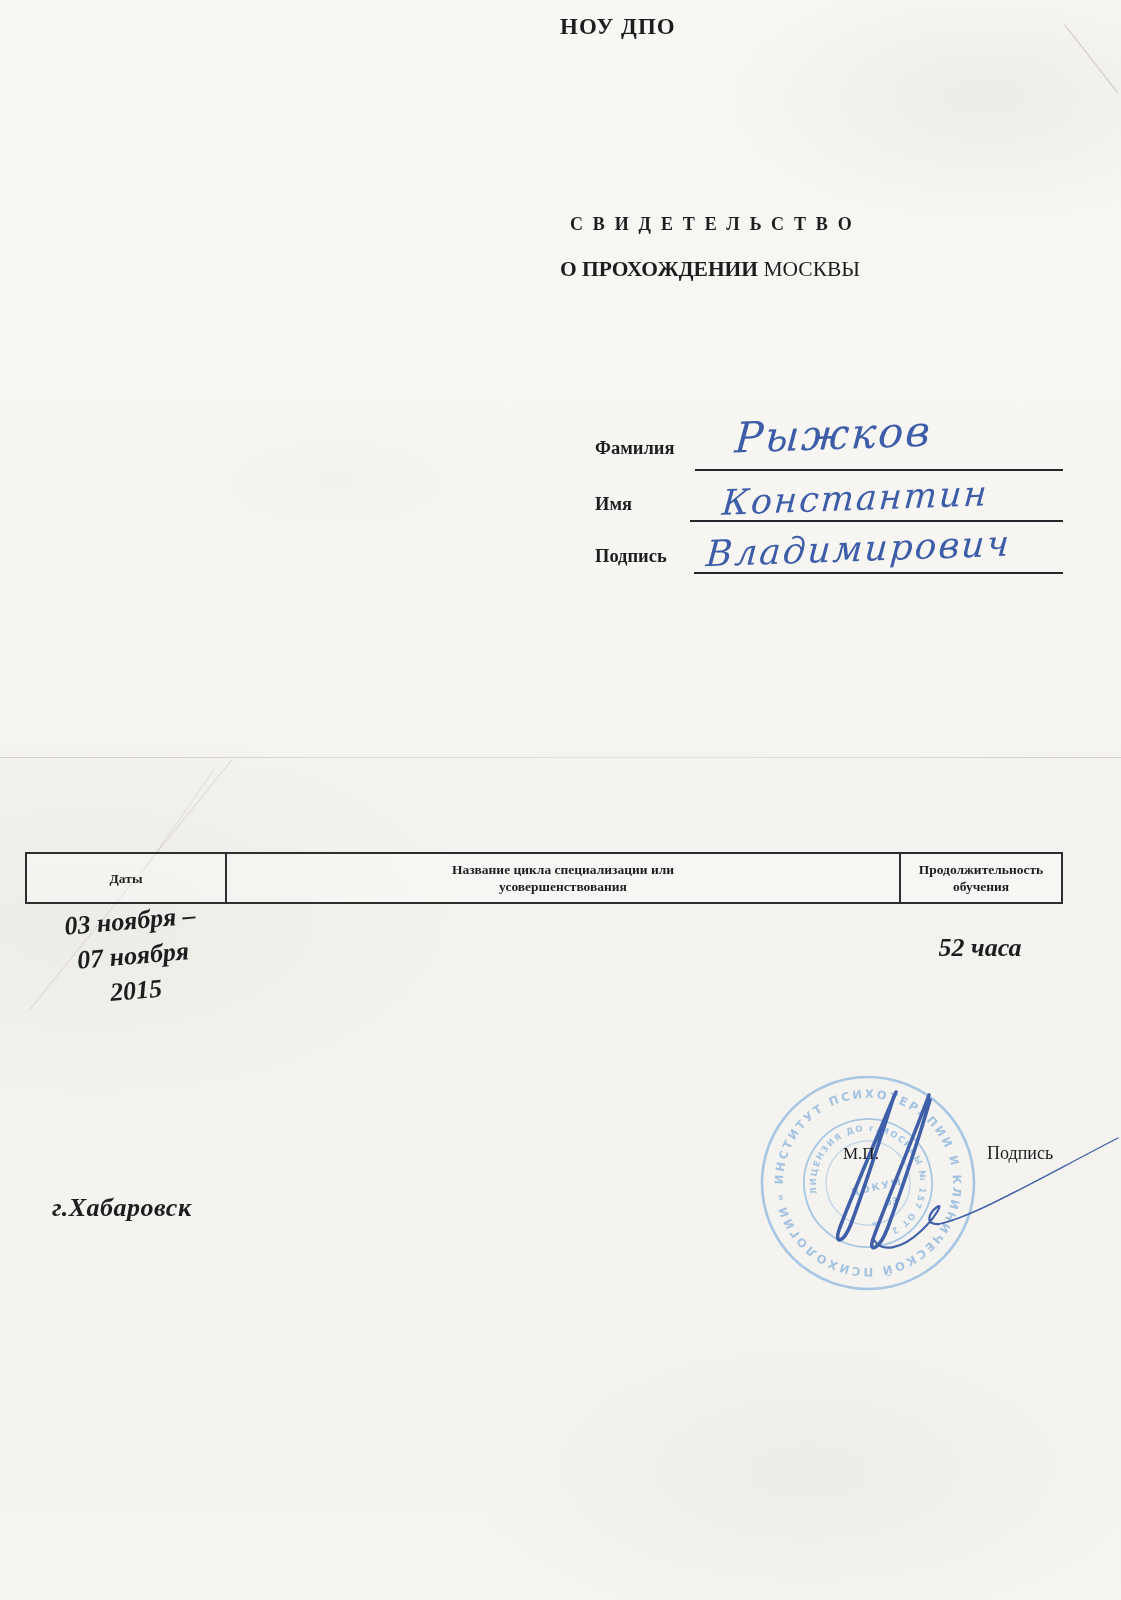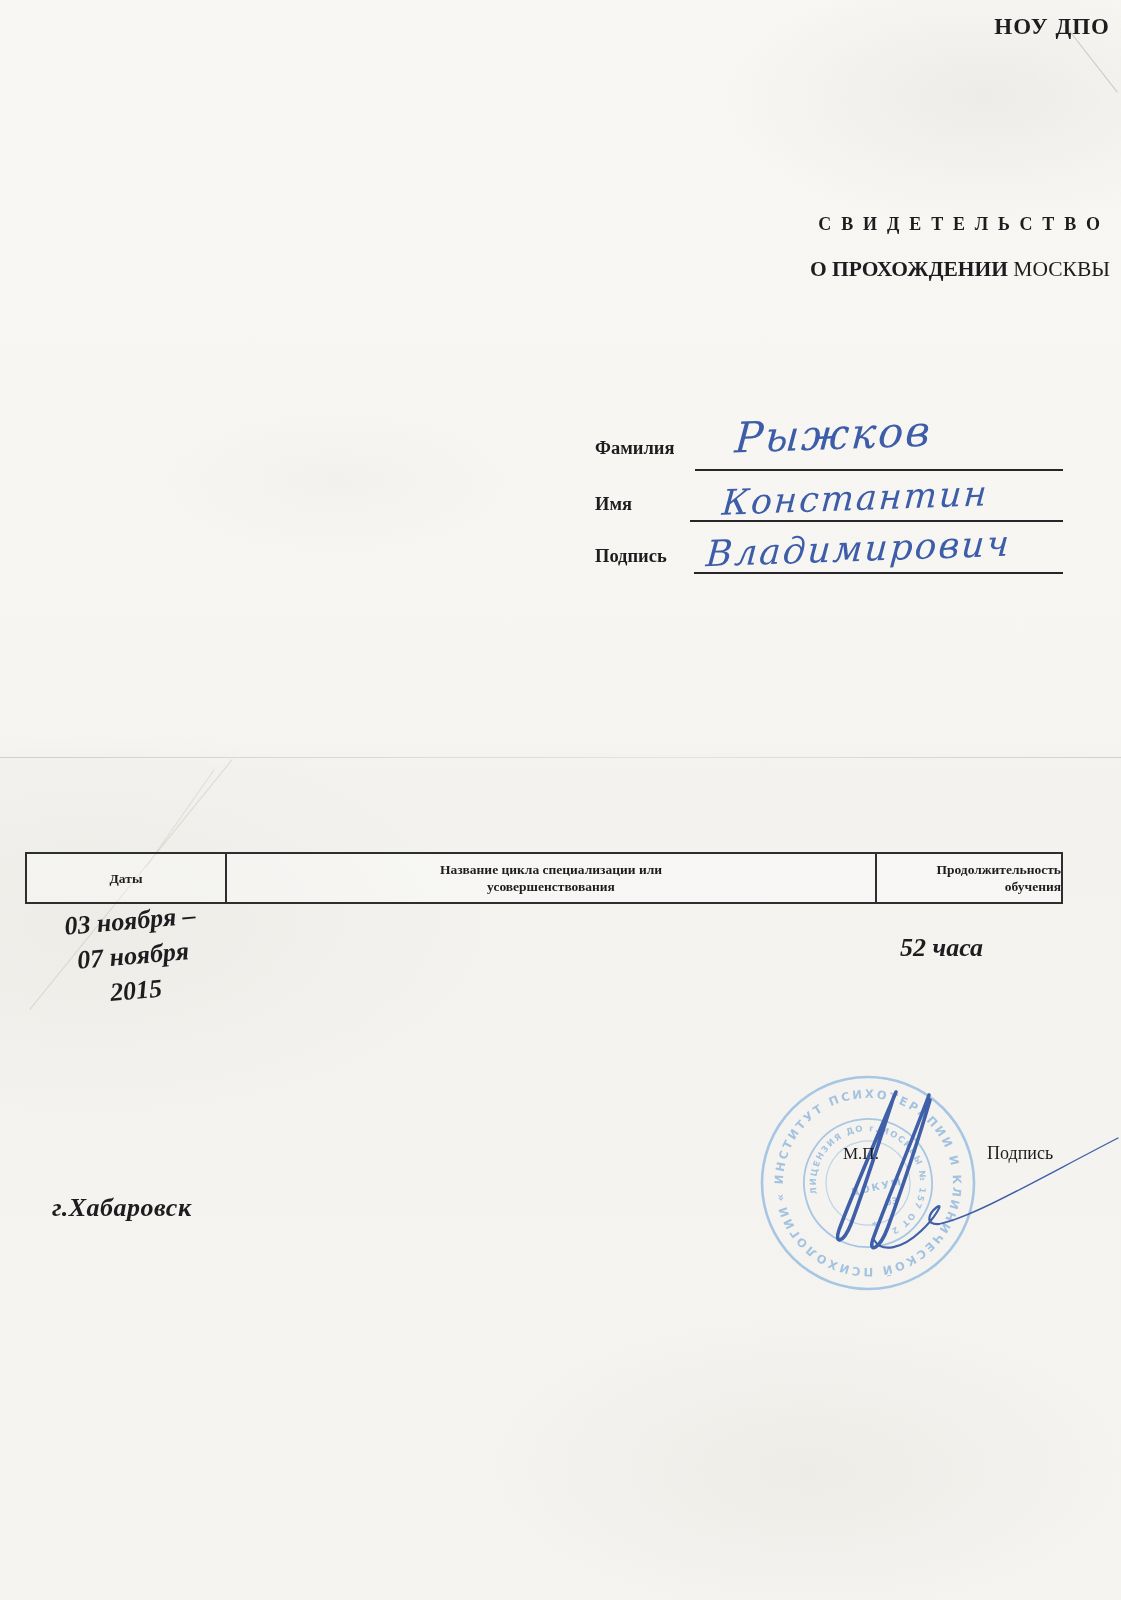--- a/index.html
+++ b/index.html
@@ -19,21 +19,21 @@
       radial-gradient(ellipse 560px 260px at 72% 92%, rgba(200,196,188,.16), transparent 60%),
       radial-gradient(ellipse 300px 120px at 30% 30%, rgba(205,201,193,.10), transparent 60%);
   }
   .seam { position:absolute; left:0; top:757px; width:100%; height:1px;
     background:linear-gradient(90deg, rgba(158,152,144,.38), rgba(170,165,157,.22) 60%, rgba(158,152,144,.38)); }
   .crease { position:absolute; height:1px; background:rgba(176,171,162,.55); }
   .crease.c1 { left:1048px; top:58px; width:86px; transform:rotate(52deg); }
   .crease.c2 { left:-30px; top:884px; width:322px; transform:rotate(-51deg); opacity:.6; }
   .crease.c3 { left:120px; top:818px; width:120px; transform:rotate(-55deg); opacity:.45; }
 
-  .center-col { position:absolute; left:560px; width:550px; text-align:right; }
+  .center-col { position:absolute; left:560px; width:550px; text-align:left; }
   .org-line1 { top:14px; font-size:23px; font-weight:bold; letter-spacing:1px; }
   .org-rest  { top:55px; font-size:19.5px; font-weight:bold; line-height:22px; letter-spacing:.5px; }
 
   .cert-title { top:214px; font-size:18px; font-weight:bold; letter-spacing:.55em; text-indent:.55em; }
   .cert-sub1  { top:257px; font-size:21.5px; }
   .cert-sub1 b { font-weight:bold; }
   .cert-sub2  { top:289px; font-size:21px; }
 
   .field-label { position:absolute; left:595px; font-size:18.5px; font-weight:bold; }
   .field-line  { position:absolute; height:2px; background:#26262a; }
@@ -42,27 +42,27 @@
     color:#3d5da8; letter-spacing:2px; transform:rotate(-2deg) skewX(-6deg);
     white-space:nowrap;
   }
 
   .tbl { position:absolute; left:25px; top:852px; width:1038px; height:52px;
     border:2px solid #2e2e30; display:flex; box-sizing:border-box; background:rgba(255,255,255,.35); }
   .tbl .cell { box-sizing:border-box; display:flex; flex-direction:column; justify-content:center;
     text-align:center; font-size:13.5px; font-weight:bold; line-height:17px; }
   .tbl .c1 { width:200px; border-right:2px solid #2e2e30; }
   .tbl .c2 { flex:1; border-right:2px solid #2e2e30; }
-  .tbl .c3 { width:184px;align-items:flex-end; }
+  .tbl .c3 { width:160px; }
 
   .row-dates { position:absolute; left:28px; top:903px; width:210px; text-align:center;
     font-size:26px; font-weight:bold; font-style:italic; line-height:35px; transform:rotate(-5deg); }
   .row-course { position:absolute; left:235px; top:914px; width:660px; text-align:center;
     font-size:26px; font-weight:bold; font-style:italic; line-height:37px; }
-  .row-duration { position:absolute; left:900px; top:933px; width:160px; 
+  .row-duration { position:absolute; left:900px; top:933px; width:160px; text-align:center;
     font-size:26px; font-weight:bold; font-style:italic; }
 
   .mp-label { position:absolute; left:843px; top:1144px; font-size:17px; }
   .sig-label { position:absolute; left:987px; top:1143px; font-size:18px; }
   .city { position:absolute; left:52px; top:1193px; font-size:26px; font-weight:bold; font-style:italic; letter-spacing:.5px; }
 
   .stamp { position:absolute; left:753px; top:1068px; width:230px; height:230px; opacity:.88; }
   .stamp text { font-family:"DejaVu Sans",sans-serif; font-weight:bold; }
   .signature { position:absolute; left:788px; top:1078px; width:340px; height:195px; }
 </style>

